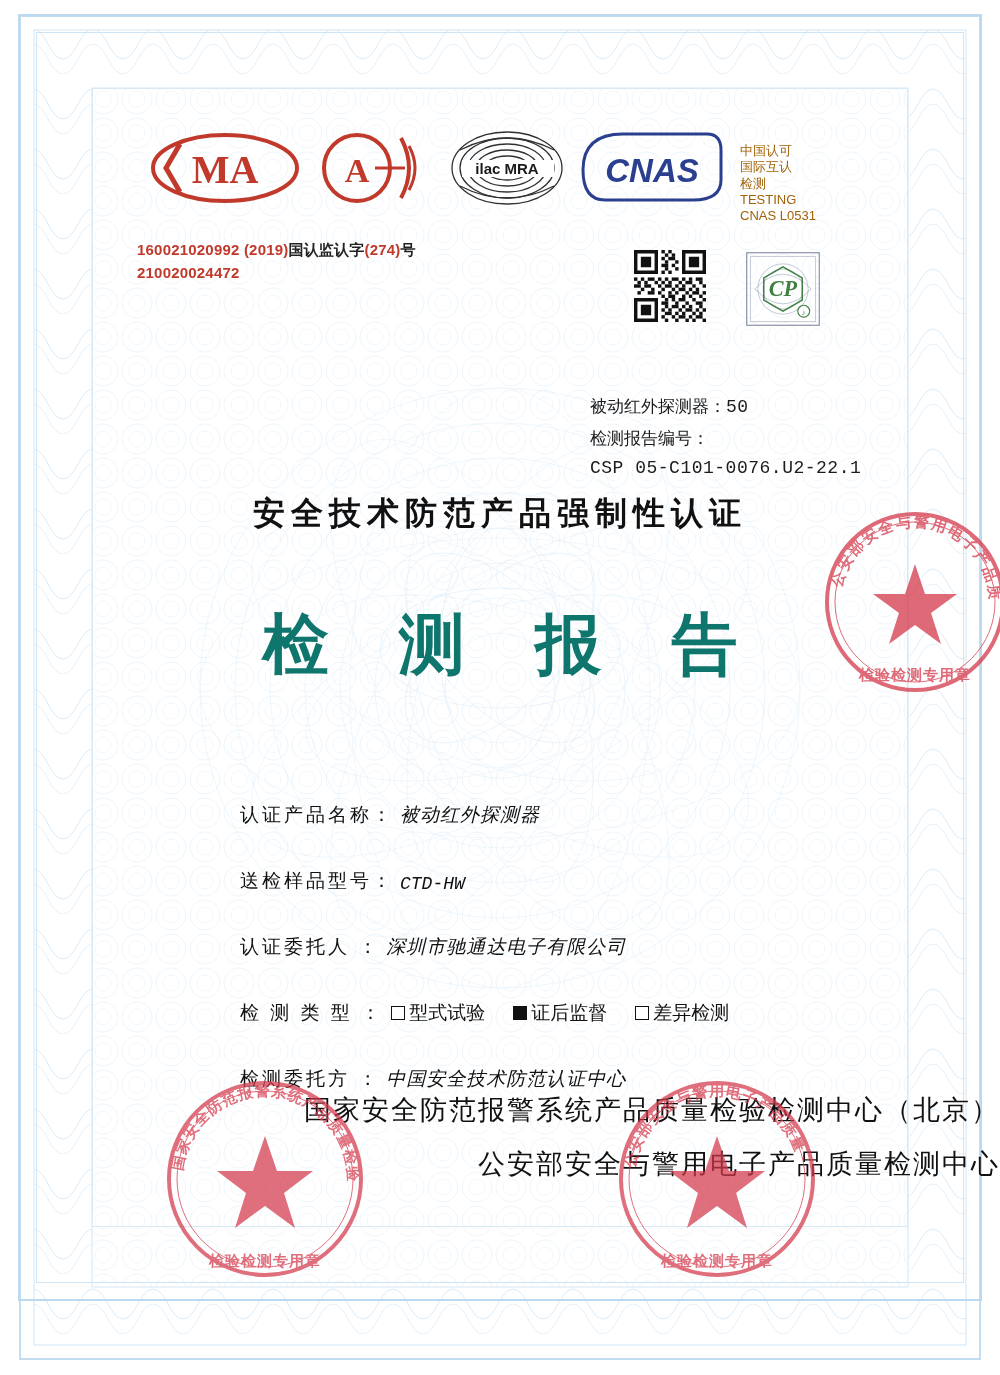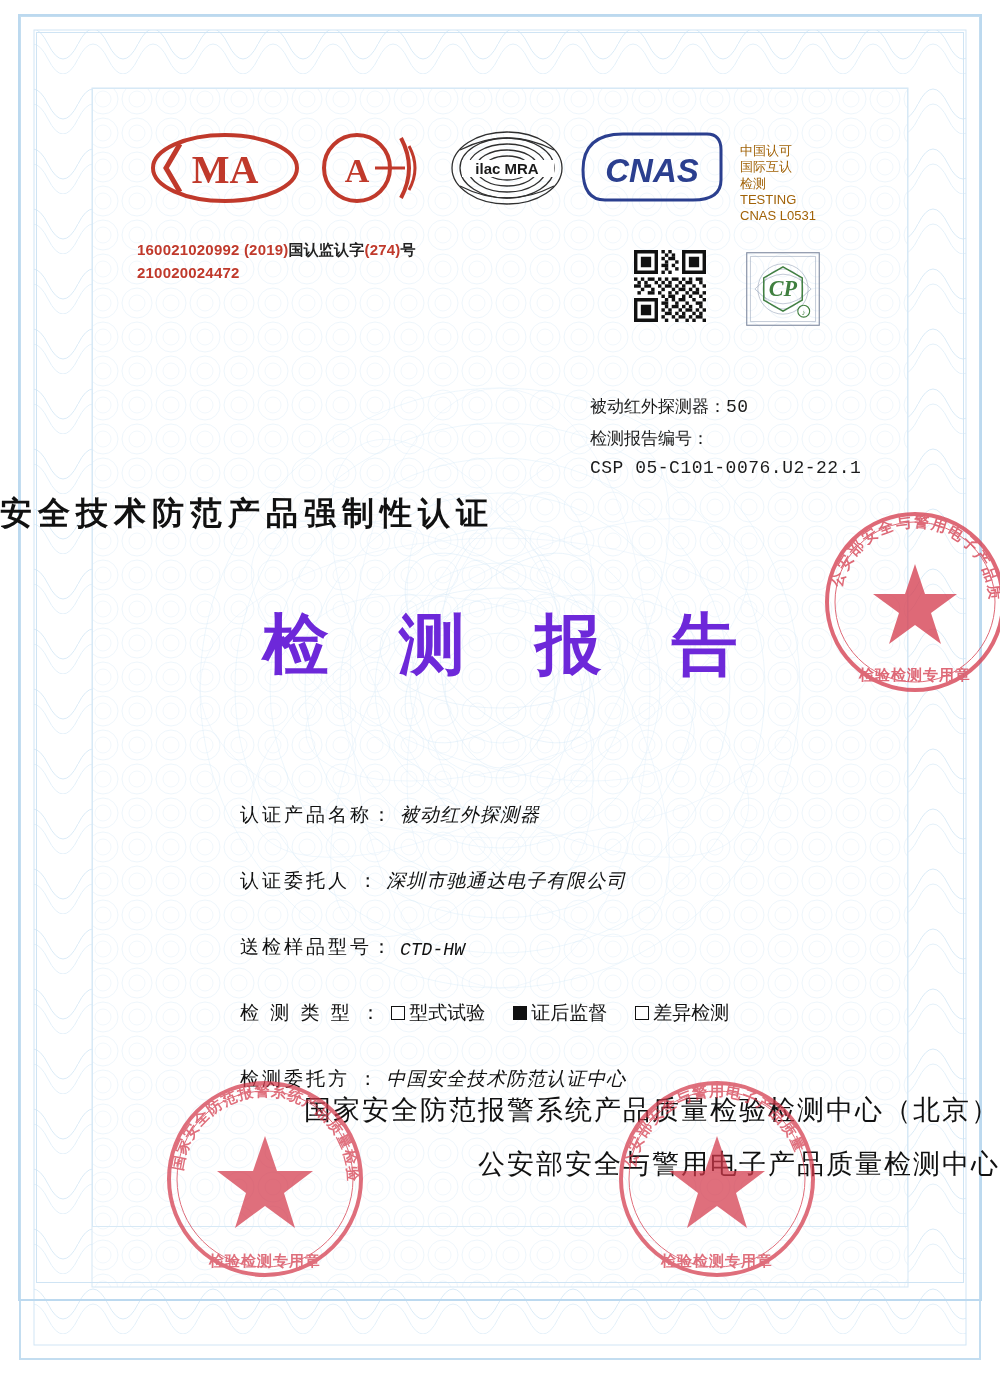--- a/index.html
+++ b/index.html
@@ -34,24 +34,24 @@
   
   .qr1{position:absolute;left:634px;top:250px;width:72px;height:72px;}
   .qr2{position:absolute;left:746px;top:252px;width:74px;height:74px;}
 
   
   .meta{position:absolute;left:590px;top:392px;font-size:17px;color:#1b1b1b;
       line-height:1.75;font-family:"Liberation Sans",sans-serif;}
   .meta .mono{font-family:Liberation Mono, monospace;font-size:18px;letter-spacing:.5px;}
 
   
-  .title-sub{position:absolute;left:0;top:492px;width:1000px;
+  .title-sub{position:absolute;left:0;top:492px;width:1000px;text-align:center;
       font-size:32px;font-weight:bold;color:#111;letter-spacing:6px;}
   .title-main{position:absolute;left:0;top:600px;width:1000px;text-align:center;
-      font-size:66px;font-weight:bold;color:#6d28d9;letter-spacing:26px;
+      font-size:66px;font-weight:bold;color:#0f766e;letter-spacing:26px;
       text-indent:26px;}
 
   
   .fields{position:absolute;left:240px;top:762px;width:640px;font-size:19px;color:#111;}
   .frow{display:flex;align-items:flex-end;margin-bottom:35px;margin-top:40px;}
   .flabel{letter-spacing:3px;white-space:nowrap;}
   .fvalue{margin-left:6px;letter-spacing:1px;font-style:italic;}
   .fvalue.mono{font-family:"Liberation Mono",monospace;letter-spacing:0;font-size:18px;}
   .opts{display:flex;gap:28px;margin-left:8px;}
   .opt{display:flex;align-items:center;gap:4px;white-space:nowrap;}
@@ -308,27 +308,27 @@
   <div class="title-main">检 测 报 告</div>
 
   <div class="fields">
 
     <div class="frow">
       <span class="flabel">认证产品名称：</span>
       <span class="fvalue">被动红外探测器</span>
     </div>
 
     <div class="frow">
+      <span class="flabel">送检样品型号：</span>
+      <span class="fvalue mono">CTD-HW</span>
+    </div>
+
+    <div class="frow">
       <span class="flabel">认证委托人 ：</span>
       <span class="fvalue">深圳市驰通达电子有限公司</span>
-    </div>
-
-    <div class="frow">
-      <span class="flabel">送检样品型号：</span>
-      <span class="fvalue mono">CTD-HW</span>
     </div>
 
     <div class="frow">
       <span class="flabel">检 测 类 型 ：</span>
       <span class="opts">
         <span class="opt">
           <span class="box"></span>
           <span>型式试验</span>
         </span>
         <span class="opt">

